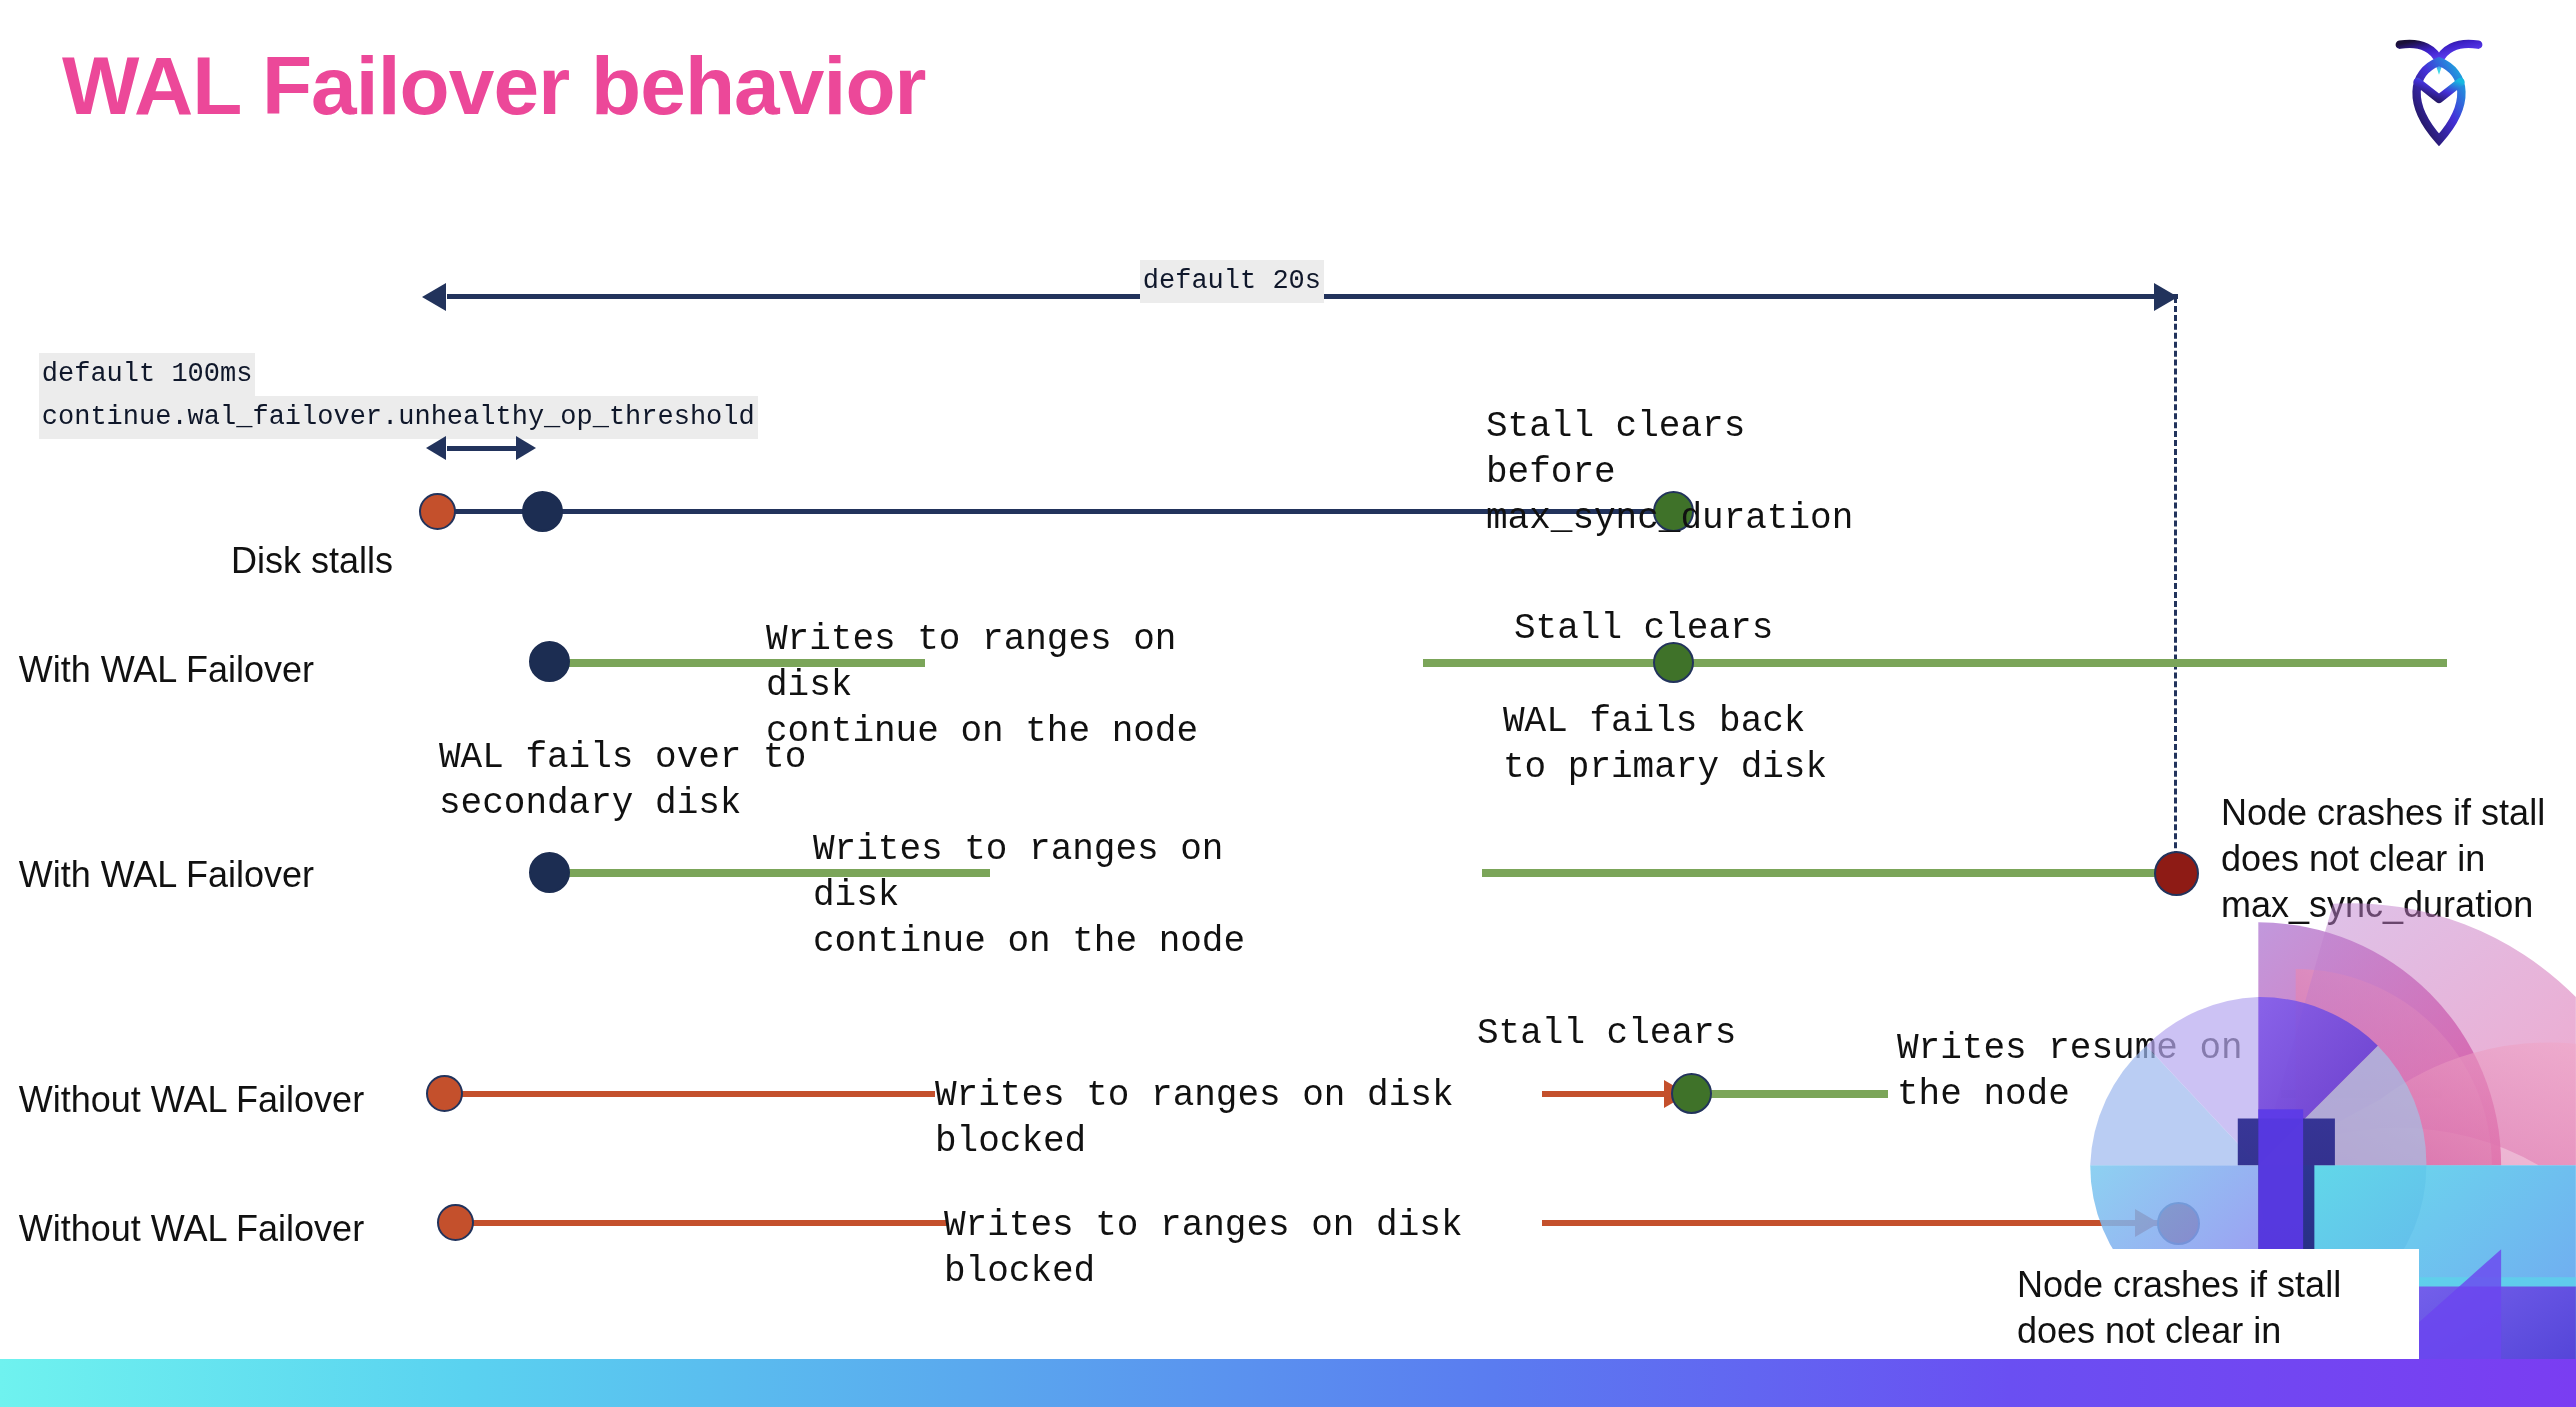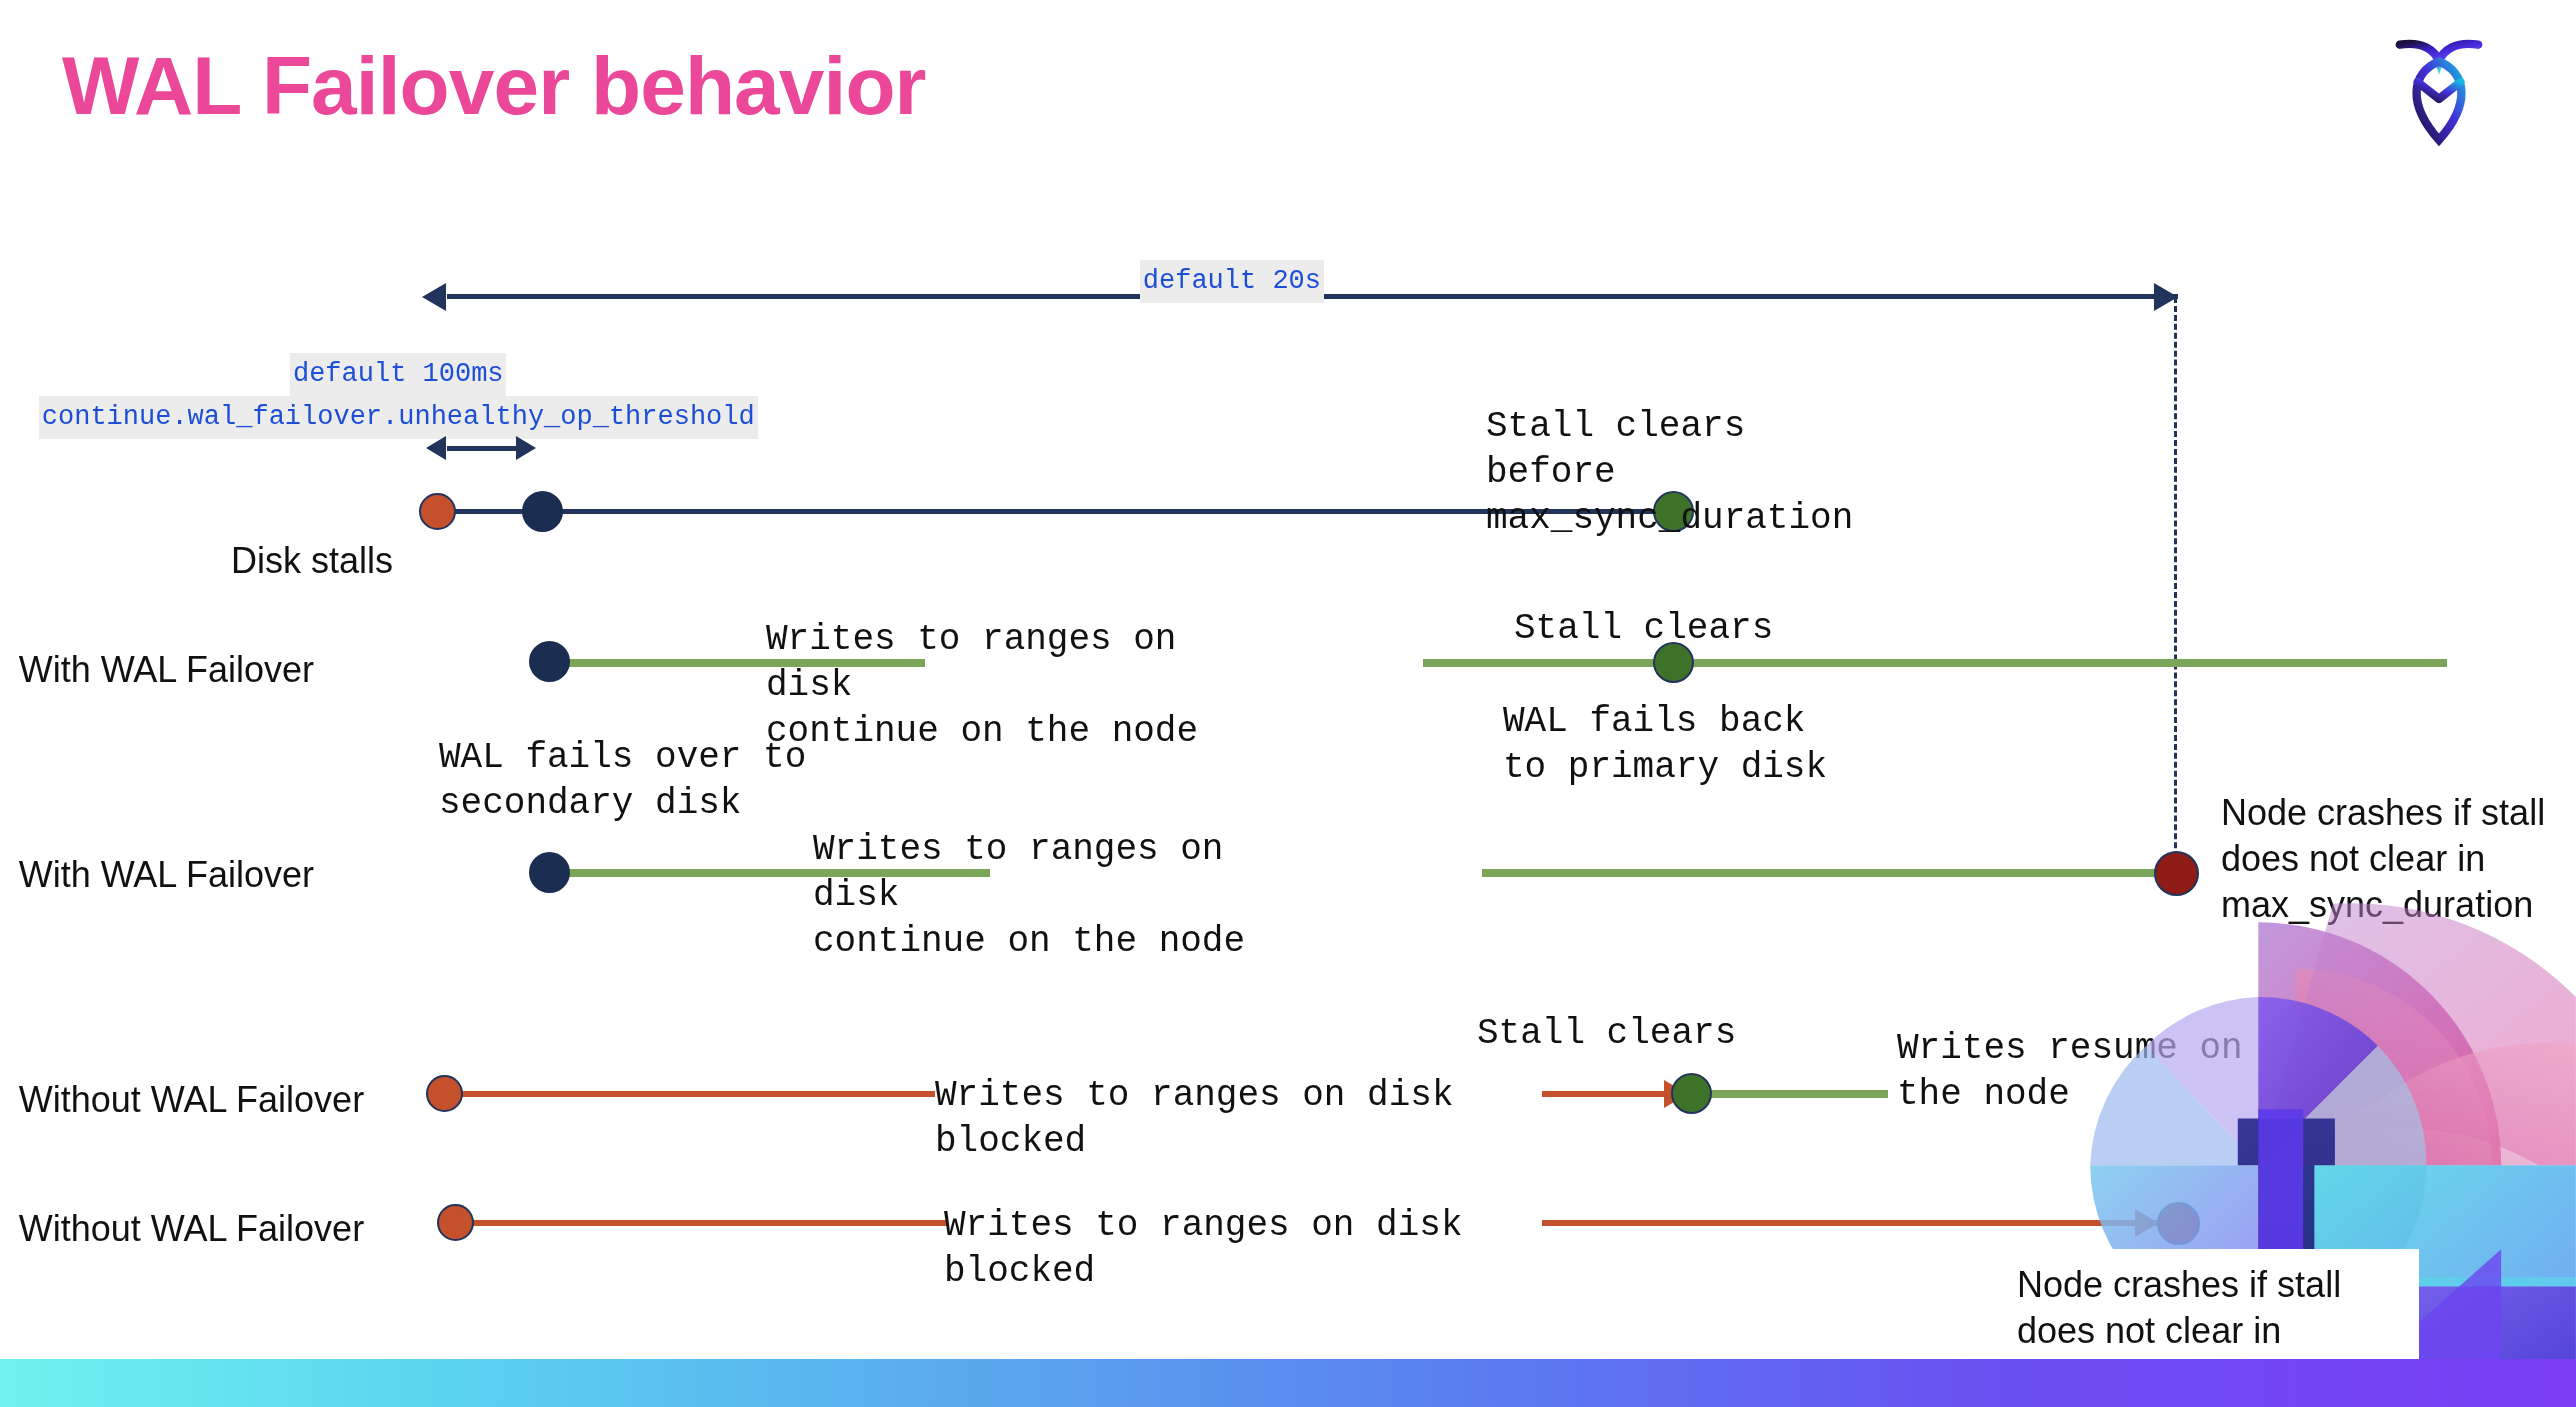--- a/index.html
+++ b/index.html
@@ -18,21 +18,21 @@
     font-size:82px;font-weight:bold;color:#ec4899;
     letter-spacing:-0.9px;line-height:1.05;
     white-space:nowrap;
   }
 
   
   .logo{position:absolute;left:2383px;top:24px;width:112px;height:131px;}
 
   
   .codelbl{position:absolute;font-family:"Liberation Mono", monospace;
-           font-size:27px;color:#1d4ed8;line-height:1.52;white-space:nowrap;text-align:center;}
+           font-size:27px;color:#0f172a;line-height:1.52;white-space:nowrap;}
   .codelbl span{background:#ececec;padding:0.9px 2.8px;display:inline-block;}
 
   
   .lbl{position:absolute;font-size:36px;color:#111111;line-height:1.28;}
   .lbl.c{font-family:Liberation Mono, monospace;}
   .lbl.r{text-align:right;}
   .lbl.l{text-align:left;}
 
   
   .line{position:absolute;}

